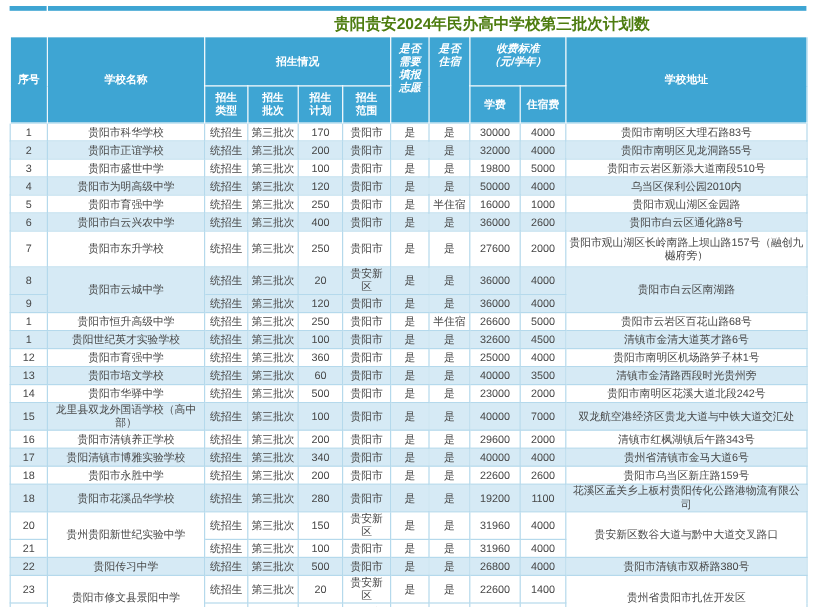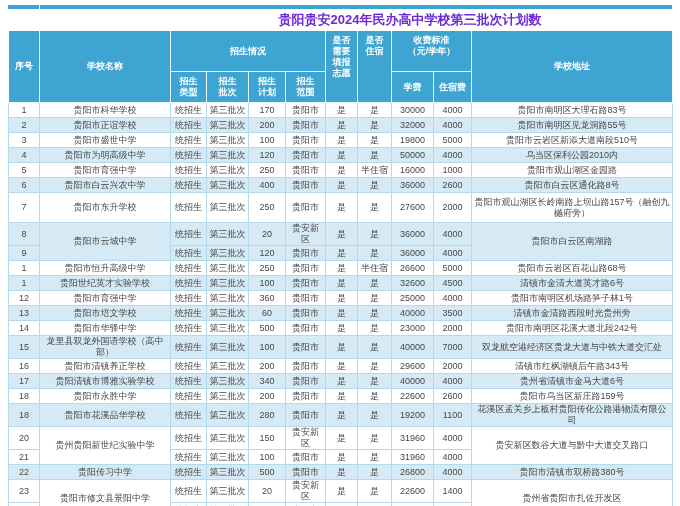--- a/index.html
+++ b/index.html
@@ -24,21 +24,21 @@
   .top-strip .seg2 { flex: 1; background: #3ea5d3; }
   .title-bar {
     margin: 0 8px;
     padding-top: 11px;
     height: 19px;
     text-align: center;
     padding-left: 140px;
     font-size: 13px;
     line-height: 18px;
     font-weight: bold;
-    color: #6d28d9;
+    color: #4d7c0f;
     white-space: nowrap;
   }
   table.main {
     border-collapse: collapse;
     table-layout: fixed;
     width: 664px;
     margin-left: 8px;
     border: 1px solid #4fa9d6;
   }
   thead th {
@@ -47,21 +47,21 @@
     font-size: 9px;
     font-weight: bold;
     line-height: 11px;
     border: 1px solid rgba(255,255,255,0.9);
     padding: 0;
     white-space: pre-line;
     vertical-align: middle;
   }
   thead tr.h1 { height: 41px; }
   thead tr.h2 { height: 31px; }
-  thead th.vtop { vertical-align: top; padding-top: 4px; }
+  thead th.vtop { vertical-align: top; padding-top: 4px; font-style: italic; }
   tbody td {
     font-size: 9px;
     color: #474747;
     text-align: center;
     vertical-align: middle;
     border: 1px solid #b5d9ec;
     height: 14px;
     padding: 0 2px;
     line-height: 11px;
     overflow: hidden;

